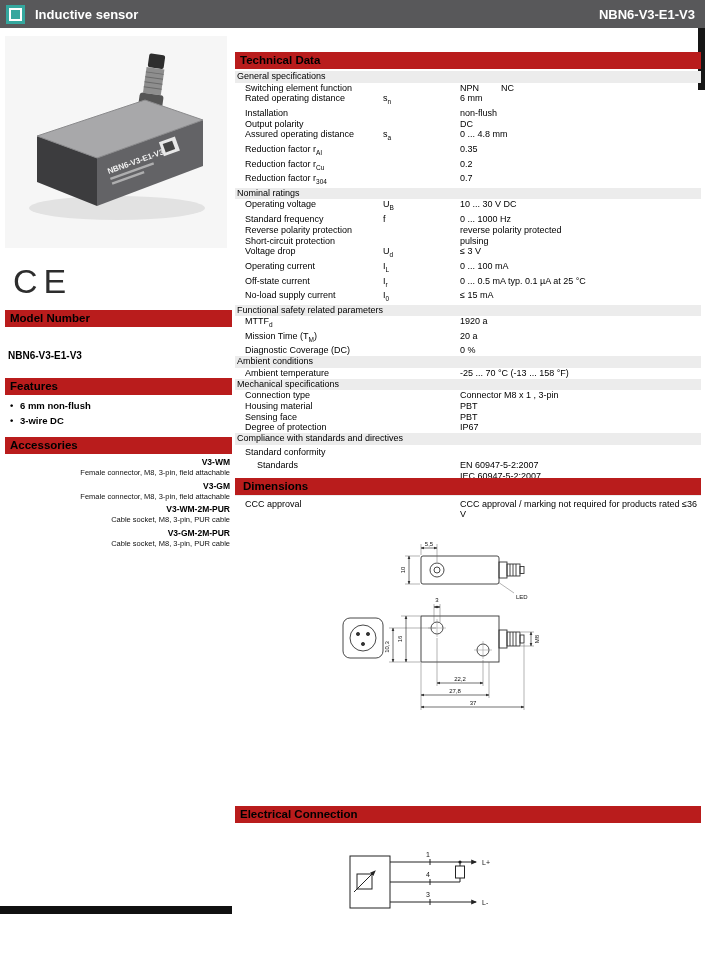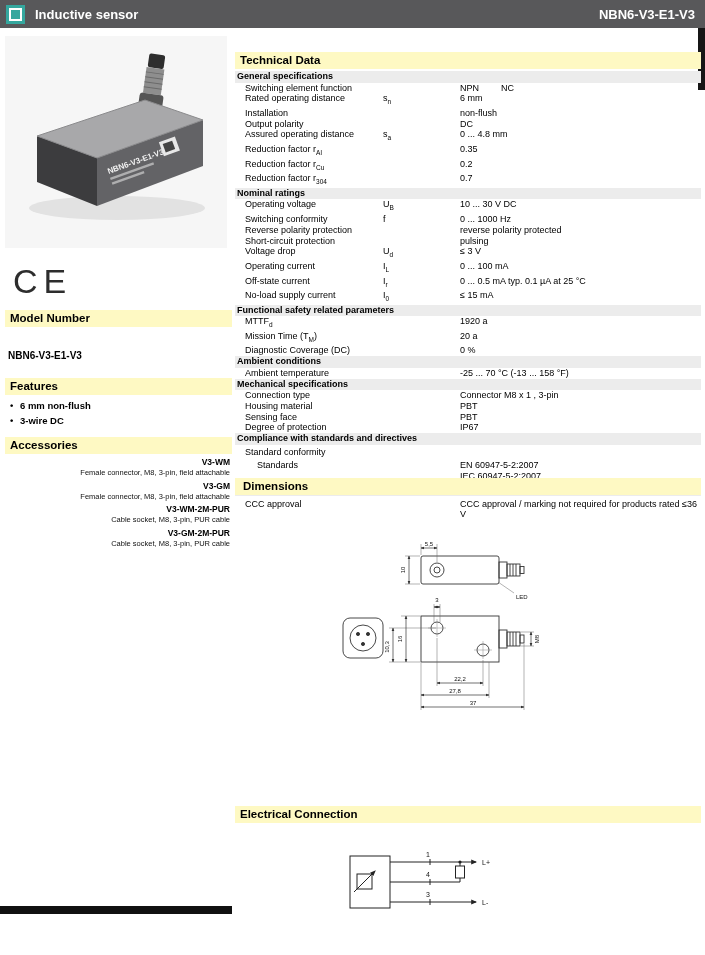--- a/index.html
+++ b/index.html
@@ -9,21 +9,21 @@
   
   .header { position:absolute; top:0; left:0; width:705px; height:28px; background:#58585a; color:#fff; display:flex; align-items:center; }
   .logo { width:19px; height:19px; background:#35a79e; margin-left:6px; position:relative; flex-shrink:0; }
   .logo::after { content:""; position:absolute; top:3px; left:3px; right:3px; bottom:3px; border:2.5px solid #fff; }
   .h-title { font-size:13px; font-weight:bold; margin-left:10px; }
   .h-model { margin-left:auto; margin-right:10px; font-size:13px; font-weight:bold; }
   .side-mark { position:absolute; right:0; top:28px; width:7px; height:62px; background:#161616; }
   .footer-bar { position:absolute; left:0; bottom:0; width:232px; height:8px; background:#111; }
 
   
-  .bar { background:#fef9c3; color:#000; font-weight:bold; font-size:11.5px; height:17px; padding:2px 5px; line-height:13px; }
+  .bar { background:#b91c1c; color:#000; font-weight:bold; font-size:11.5px; height:17px; padding:2px 5px; line-height:13px; }
 
   
   .leftcol { position:absolute; left:5px; top:28px; width:227px; height:920px; }
   .photo { position:absolute; left:0; top:8px; width:222px; height:212px; }
   .ce { position:absolute; left:8px; top:234px; font-size:34px; letter-spacing:6px; color:#2d2d2d; }
   .mn-bar { position:absolute; left:0; top:282px; width:227px; }
   .mn-val { position:absolute; left:3px; top:322px; font-size:10px; font-weight:bold; }
   .ft-bar { position:absolute; left:0; top:350px; width:227px; }
   .ft-list { position:absolute; left:5px; top:370px; }
   .feat { font-size:9.5px; font-weight:bold; line-height:15px; }
@@ -32,21 +32,21 @@
   .ac-list { position:absolute; left:3px; top:429px; width:222px;text-align:right; }
   .acc { margin-bottom:3px; }
   .acc .nm { font-size:8.5px; font-weight:bold; line-height:11px; }
   .acc .ds { font-size:7.5px; line-height:9.5px; color:#111; }
 
   
   .rightcol { position:absolute; left:235px; top:28px; width:466px; height:920px; }
   .td-bar { position:absolute; left:0; top:24px; width:466px; }
   .ttable { position:absolute; left:0; top:43px; width:466px; }
   .tr { display:flex; align-items:flex-start; min-height:10.8px; line-height:10.8px; font-size:9px; color:#000; }
-  .tr.section { background:#ececec; font-weight:bold; padding-left:2px; min-height:11.5px; }
+  .tr.section { background:#ececec; font-weight:normal; padding-left:2px; min-height:11.5px; }
   .td.lab { width:148px; padding-left:10px; flex-shrink:0; }
   .tr.ind2 .td.lab { padding-left:22px; }
   .td.sym { width:34px; flex-shrink:0; }
   .td.val { flex:1;padding-left:43px; }
   .v2 { margin-left:22px; }
   sub { font-size:6.5px; }
   .tsec:nth-child(6) .tr:not(.section), .tsec:nth-child(7) .tr:not(.section) { margin:2.5px 0; }
 
   .dim-bar { position:absolute; left:0; top:450px; width:466px;padding-left:8px; }
   .dims { position:absolute; left:58px; top:512px; width:292px; height:237px; }
@@ -175,21 +175,21 @@
           </div>
         </div>
         <div class="tsec">
           <div class="tr section">Nominal ratings</div>
           <div class="tr">
             <div class="td lab"><span>Operating voltage</span></div>
             <div class="td sym"><span>U</span><sub>B</sub></div>
             <div class="td val"><span>10 ... 30 V DC</span></div>
           </div>
           <div class="tr">
-            <div class="td lab"><span>Switching conformity</span></div>
+            <div class="td lab"><span>Standard frequency</span></div>
             <div class="td sym"><span>f</span></div>
             <div class="td val"><span>0 ... 1000 Hz</span></div>
           </div>
           <div class="tr">
             <div class="td lab"><span>Reverse polarity protection</span></div>
             <div class="td sym"></div>
             <div class="td val"><span>reverse polarity protected</span></div>
           </div>
           <div class="tr">
             <div class="td lab"><span>Short-circuit protection</span></div>

